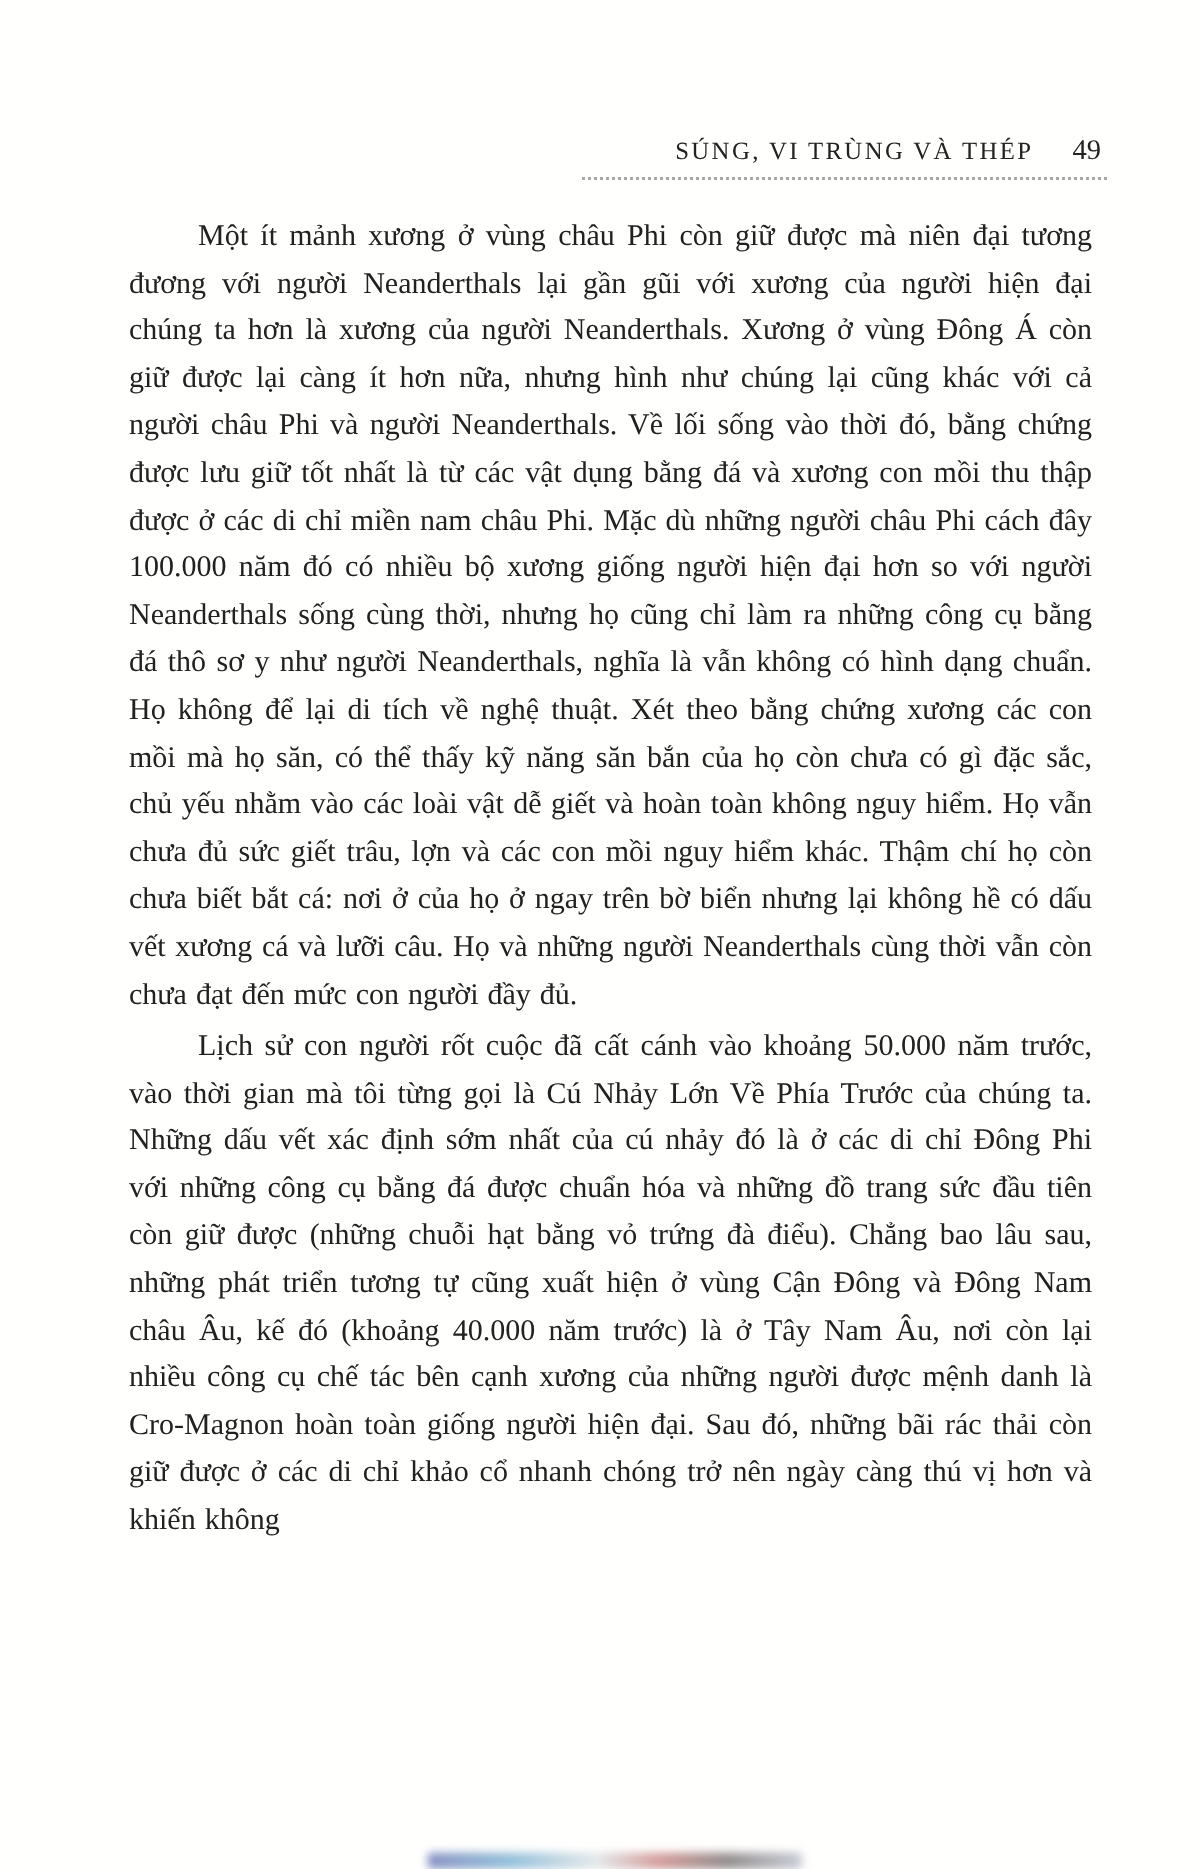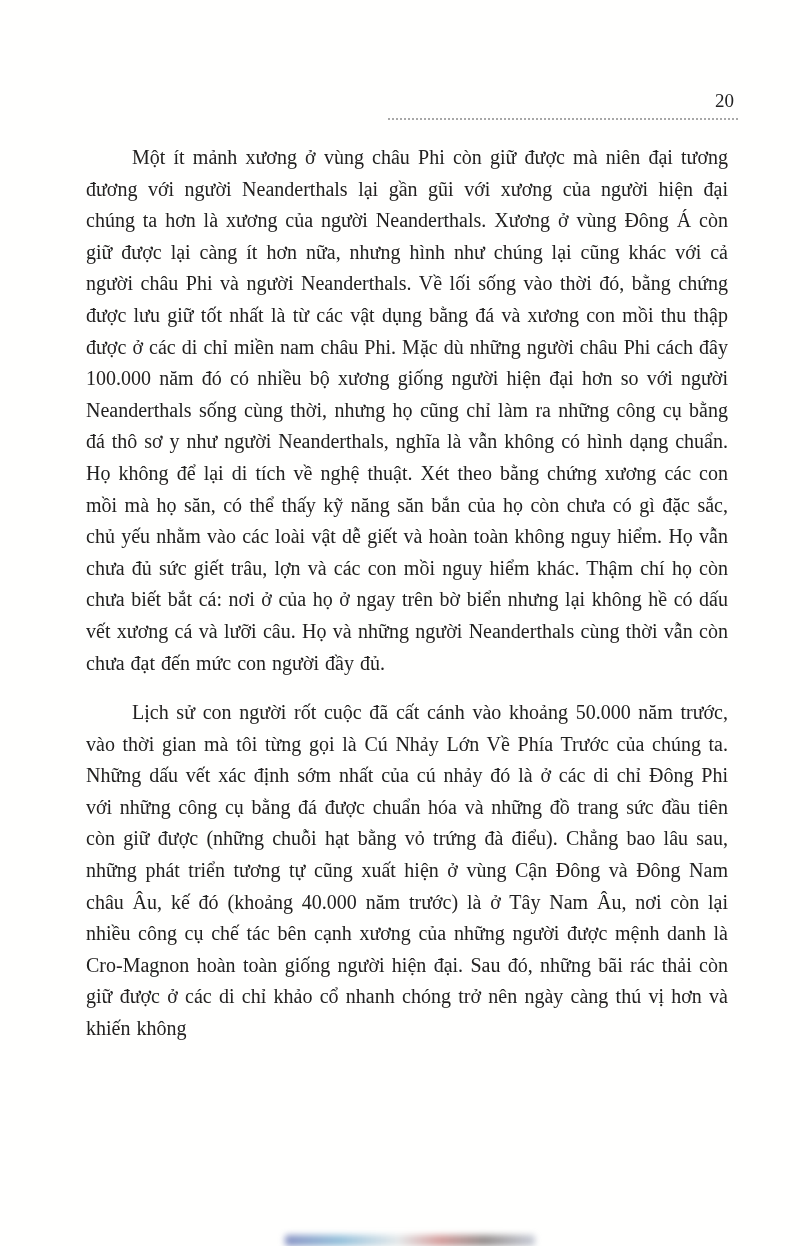--- a/index.html
+++ b/index.html
@@ -54,21 +54,21 @@
     margin: 0;
     font-size: 20px;
     line-height: 31.6px;
     text-align: justify;
     text-indent: 46px;
     color: #222120;
     word-spacing: 1px;
     font-family: Liberation Serif, serif;
   }
   .body-text p + p {
-    margin-top: 18px;
+    margin-top: 3px;
   }
   .bottom-artifact {
     position: absolute;
     left: 285px;
     bottom: 0px;
     width: 250px;
     height: 11px;
     background: linear-gradient(90deg,
       rgba(40,60,150,0.55) 0%,
       rgba(60,140,190,0.55) 22%,
@@ -79,21 +79,22 @@
     filter: blur(3px);
     border-radius: 3px;
   }
 </style>
 </head>
 <body>
 
 <div class="page">
 
   <div class="header">
-    <span class="page-number">20</span>
+    <span class="running-title">Súng, vi trùng và thép</span>
+    <span class="page-number">49</span>
   </div>
 
   <div class="dotted-rule"></div>
 
   <div class="body-text">
     <p>Một ít mảnh xương ở vùng châu Phi còn giữ được mà niên đại tương đương với người Neanderthals lại gần gũi với xương của người hiện đại chúng ta hơn là xương của người Neanderthals. Xương ở vùng Đông Á còn giữ được lại càng ít hơn nữa, nhưng hình như chúng lại cũng khác với cả người châu Phi và người Neanderthals. Về lối sống vào thời đó, bằng chứng được lưu giữ tốt nhất là từ các vật dụng bằng đá và xương con mồi thu thập được ở các di chỉ miền nam châu Phi. Mặc dù những người châu Phi cách đây 100.000 năm đó có nhiều bộ xương giống người hiện đại hơn so với người Neanderthals sống cùng thời, nhưng họ cũng chỉ làm ra những công cụ bằng đá thô sơ y như người Neanderthals, nghĩa là vẫn không có hình dạng chuẩn. Họ không để lại di tích về nghệ thuật. Xét theo bằng chứng xương các con mồi mà họ săn, có thể thấy kỹ năng săn bắn của họ còn chưa có gì đặc sắc, chủ yếu nhằm vào các loài vật dễ giết và hoàn toàn không nguy hiểm. Họ vẫn chưa đủ sức giết trâu, lợn và các con mồi nguy hiểm khác. Thậm chí họ còn chưa biết bắt cá: nơi ở của họ ở ngay trên bờ biển nhưng lại không hề có dấu vết xương cá và lưỡi câu. Họ và những người Neanderthals cùng thời vẫn còn chưa đạt đến mức con người đầy đủ.</p>
     <p>Lịch sử con người rốt cuộc đã cất cánh vào khoảng 50.000 năm trước, vào thời gian mà tôi từng gọi là Cú Nhảy Lớn Về Phía Trước của chúng ta. Những dấu vết xác định sớm nhất của cú nhảy đó là ở các di chỉ Đông Phi với những công cụ bằng đá được chuẩn hóa và những đồ trang sức đầu tiên còn giữ được (những chuỗi hạt bằng vỏ trứng đà điểu). Chẳng bao lâu sau, những phát triển tương tự cũng xuất hiện ở vùng Cận Đông và Đông Nam châu Âu, kế đó (khoảng 40.000 năm trước) là ở Tây Nam Âu, nơi còn lại nhiều công cụ chế tác bên cạnh xương của những người được mệnh danh là Cro-Magnon hoàn toàn giống người hiện đại. Sau đó, những bãi rác thải còn giữ được ở các di chỉ khảo cổ nhanh chóng trở nên ngày càng thú vị hơn và khiến không</p>
   </div>
 
   <div class="bottom-artifact"></div>

